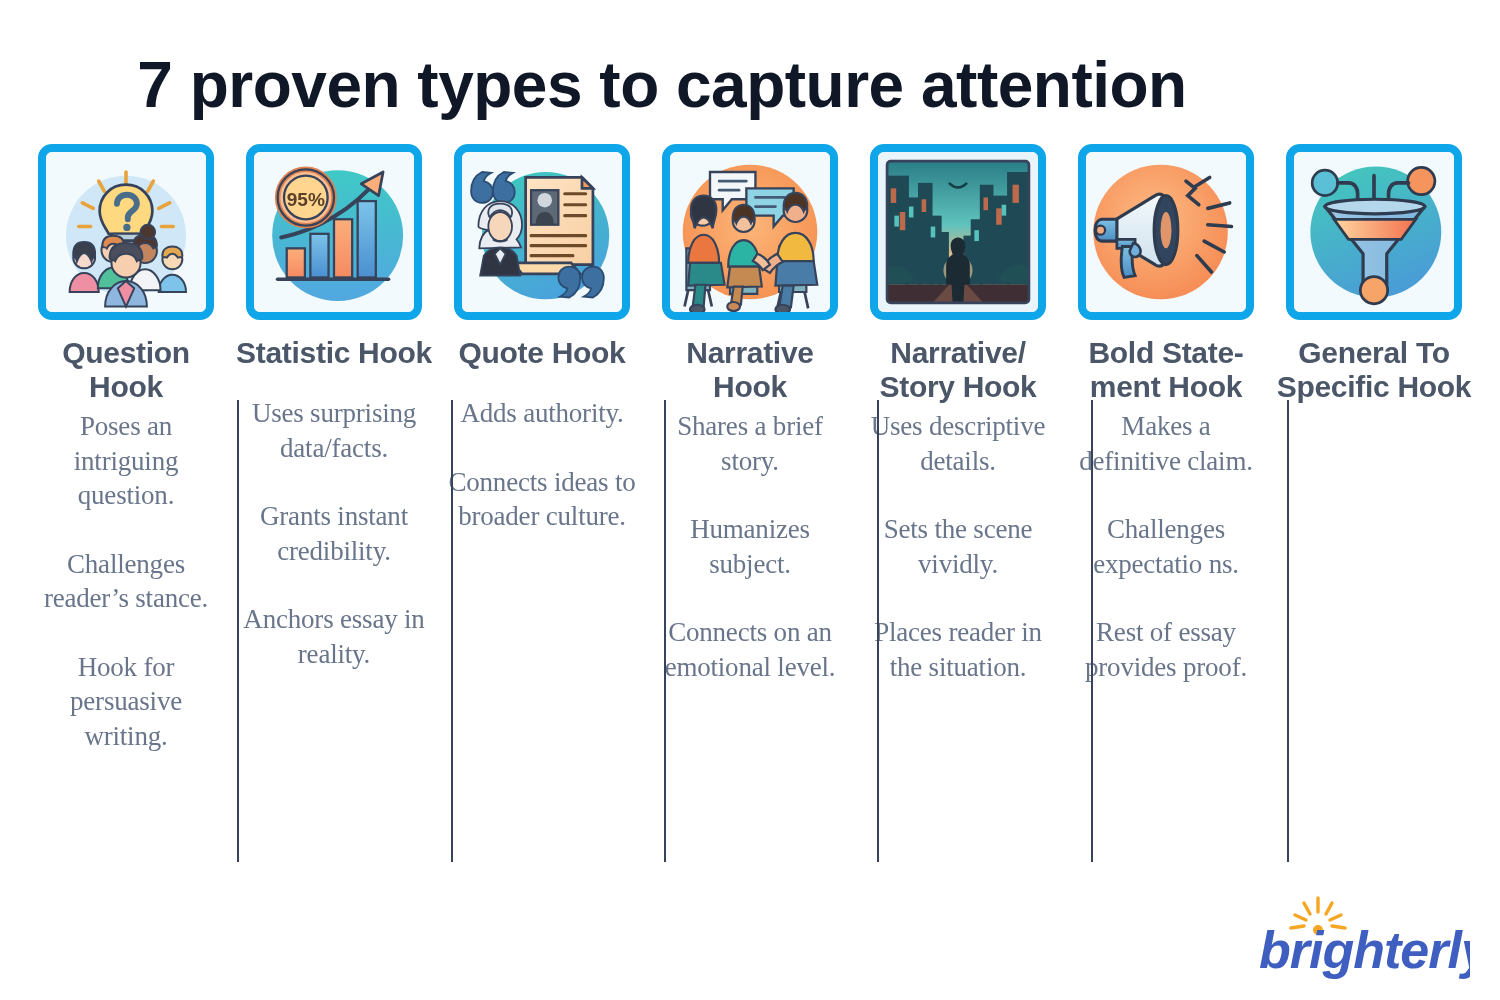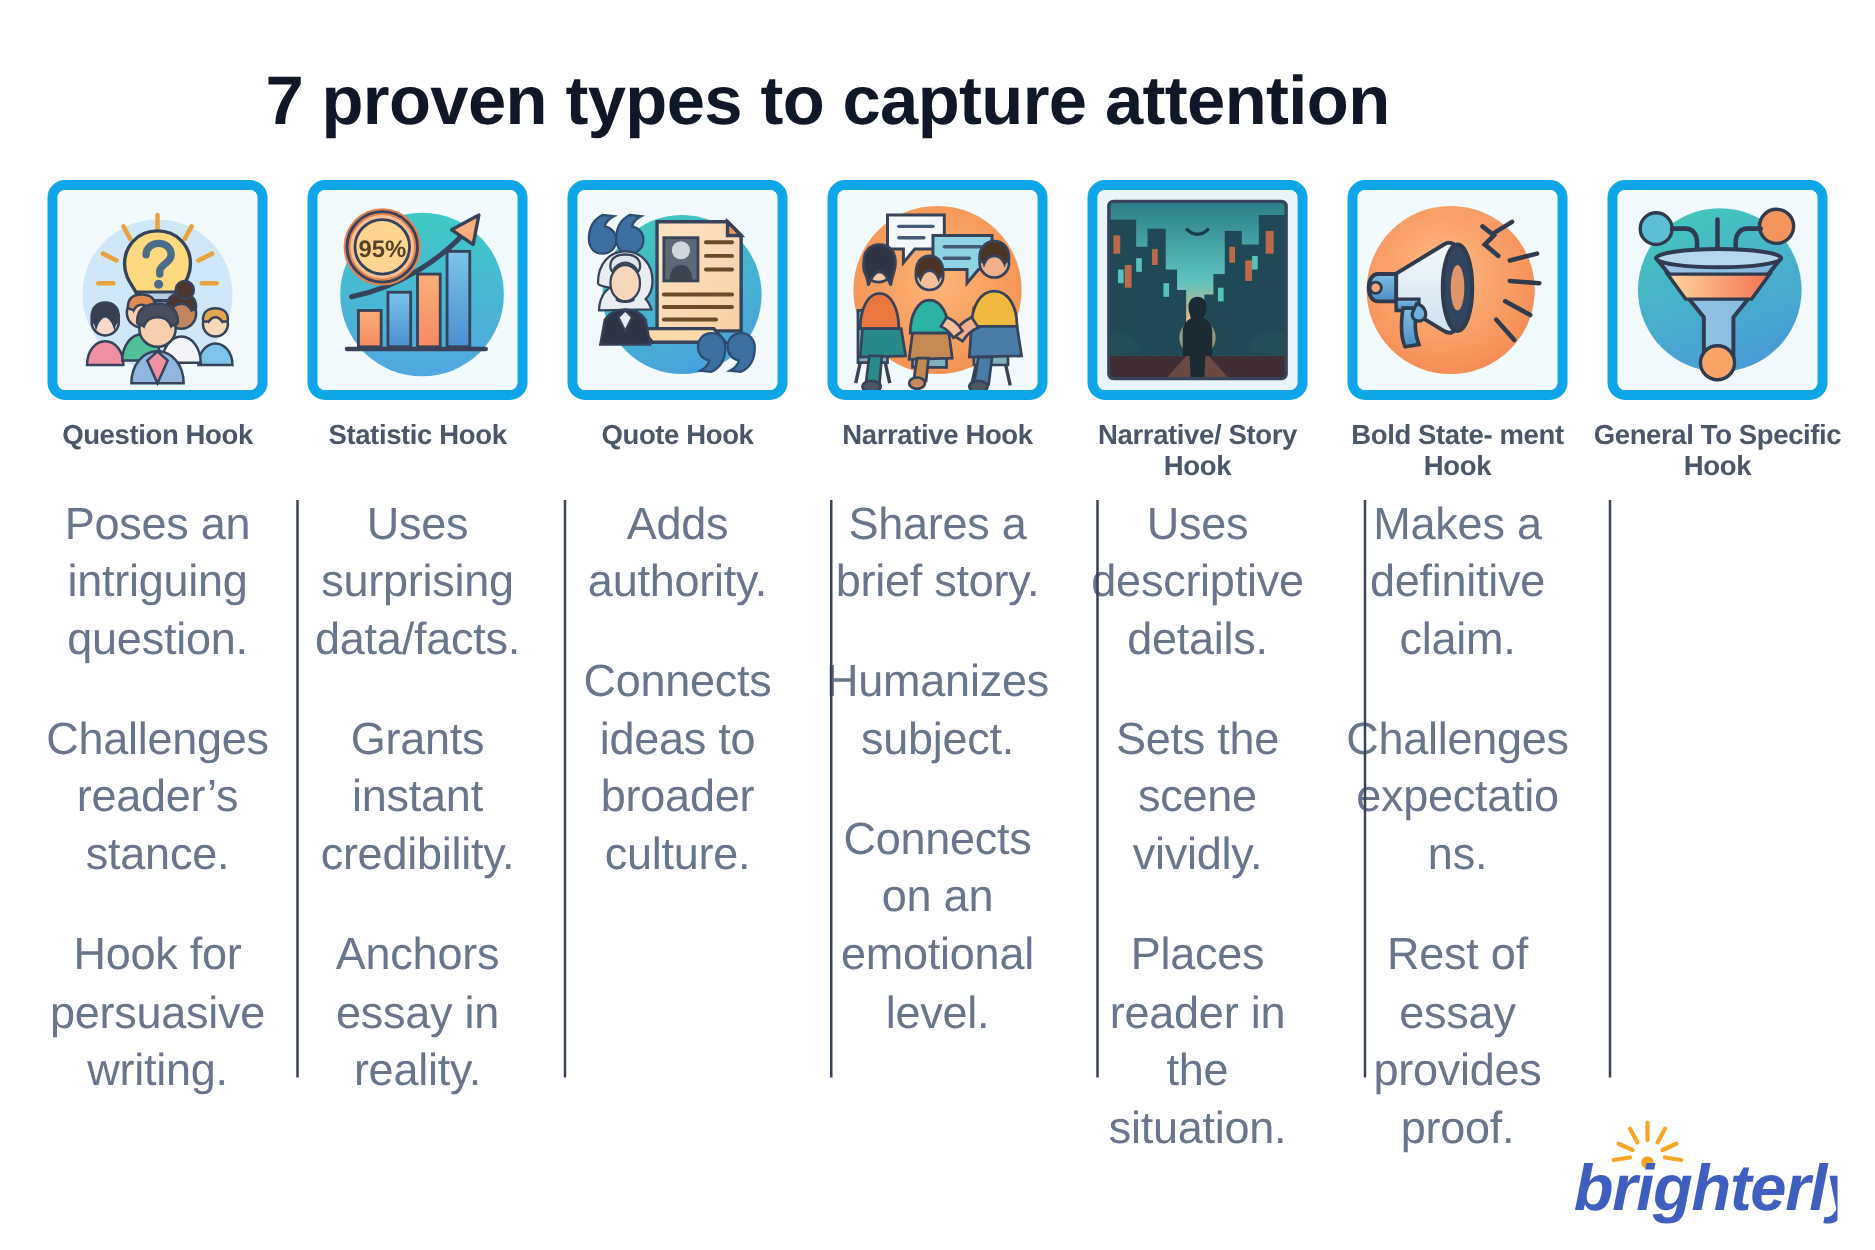--- a/index.html
+++ b/index.html
@@ -22,21 +22,21 @@
     background: #ffffff;
   }
 
   
   .title {
     position: absolute;
     top: 48px;
     left: 0;
     width: 1324px;
     text-align: center;
-    font-size: 55px;
+    font-size: 64px;
     font-weight: 700;
     letter-spacing: -0.5px;
     color: #101828;
     font-family: "Liberation Sans", sans-serif;
   }
 
   
   .columns {
     position: absolute;
     top: 144px;
@@ -65,40 +65,41 @@
     background: #f4fafd;
     overflow: hidden;
     position: relative;
     display: block;
   }
   .icon-tile svg { display: block; width: 100%; height: 100%; }
 
   
   .col-head {
     margin-top: 16px;
-    font-size: 22px;
+    font-size: 30px;
     font-weight: 700;
     line-height: 1.12;
     color: #4b5768;
     text-align: center;
     letter-spacing: -0.3px;
     width: 200px;
     min-height: 54px;
   }
 
   
   .col-body {
     margin-top: 6px;
     width: 190px;
     text-align: center;
     color: #69758a;
-    font-size: 36px;
+    font-size: 27px;
     line-height: 1.28;
     font-weight: 400;
     letter-spacing: -0.2px;
+    font-family: Liberation Serif, serif;
   }
   .col-body .para { margin: 0 0 34px 0; }
   .col-body .para:last-child { margin-bottom: 0; }
 
   
   .dividers {
     position: absolute;
     top: 400px;
     left: 0;
     width: 1500px;

